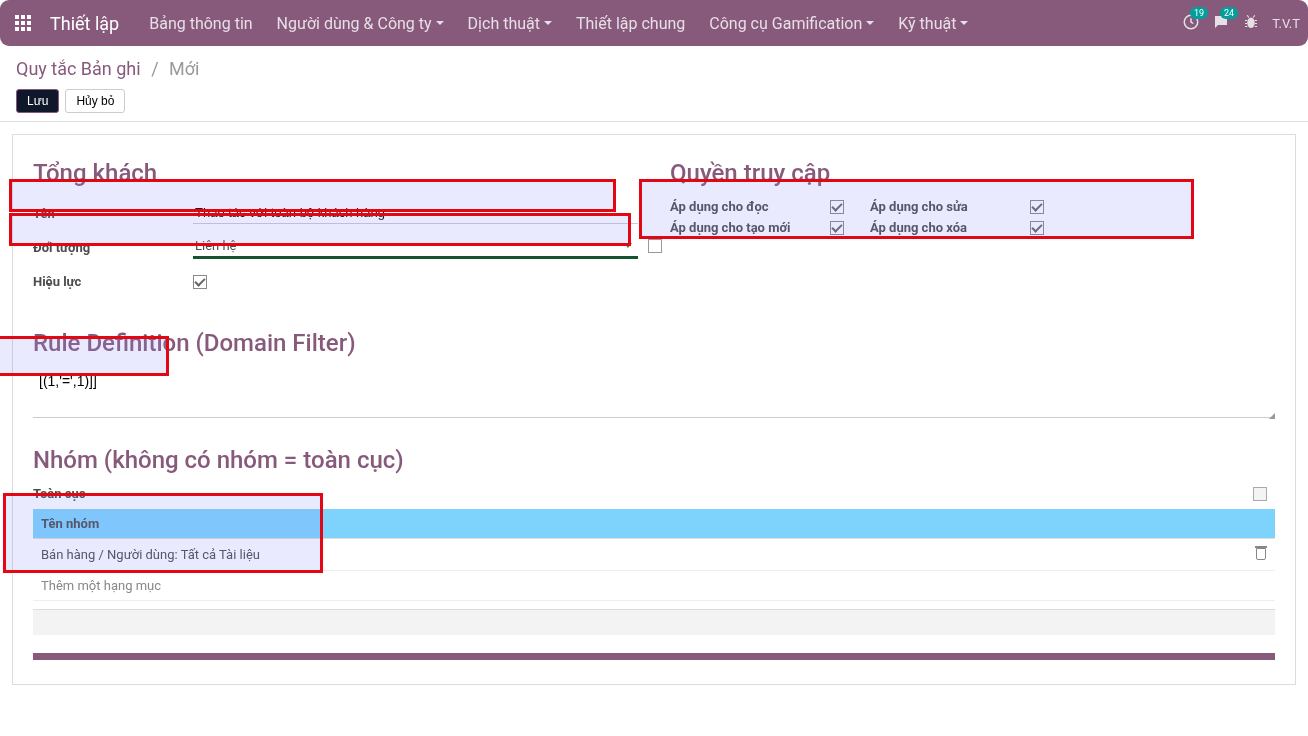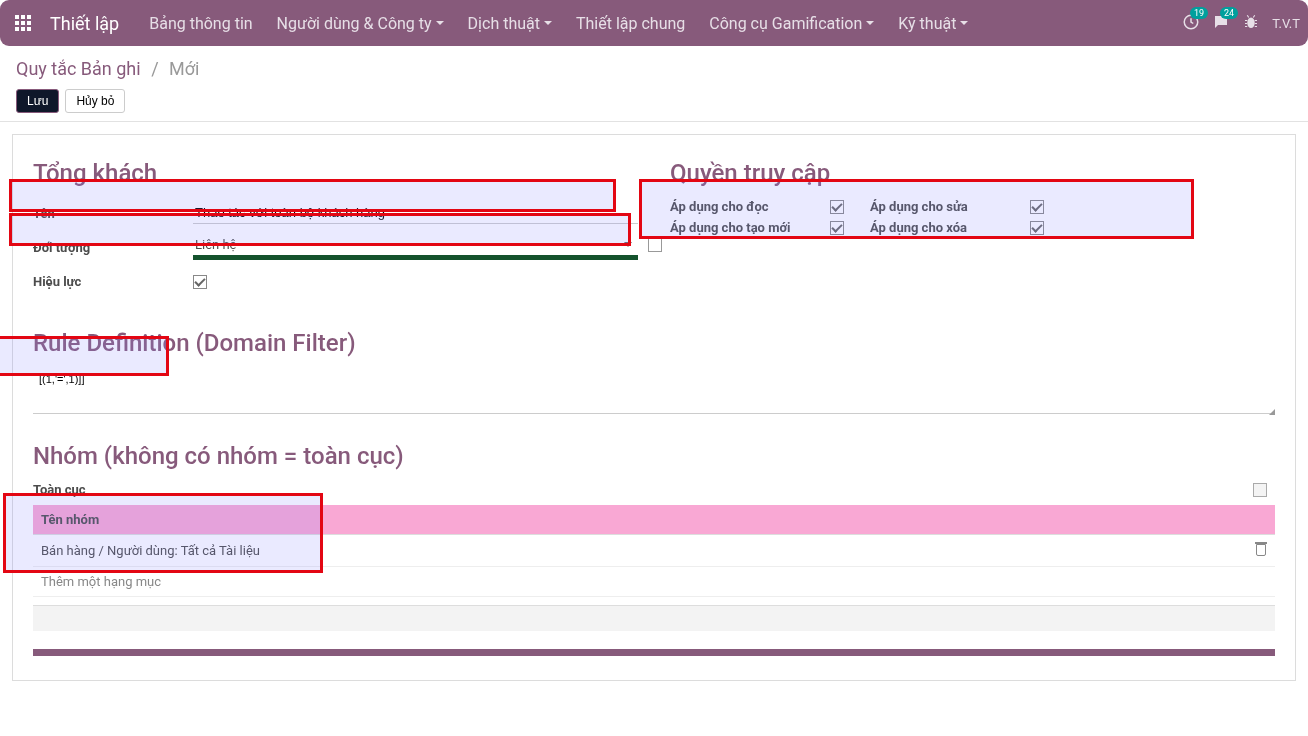--- a/index.html
+++ b/index.html
@@ -30,38 +30,38 @@
   
   .form-sheet { margin: 12px; border: 1px solid #dcdcdc; background: #fff; padding: 24px 20px; }
   .row { display: flex; gap: 32px; }
   .col { flex: 1; }
   h2.section { font-size: 24px; color: #875a7b; font-weight: 500; margin-bottom: 12px; }
   
   .field-row { display: flex; align-items: center; margin-bottom: 6px; min-height: 28px; }
   .field-label { width: 160px; font-weight: bold; font-size: 13px; color: #4c4c4c; }
   .field-value { flex: 1; }
   .field-input { width: 100%; border: none; border-bottom: 1px solid #ccc; padding: 3px 2px; font-size: 13px; background: transparent; }
-  .select-field { display: flex; align-items: center; justify-content: space-between; width: 100%; border-bottom: 5px solid #14532d; padding: 3px 2px; cursor: pointer; position: relative; }
+  .select-field { display: flex; align-items: center; justify-content: space-between; width: 100%; border-bottom: 3px solid #14532d; padding: 3px 2px; cursor: pointer; position: relative; }
   .select-caret { width: 0; height: 0; border-left: 4px solid transparent; border-right: 4px solid transparent; border-top: 5px solid #666; margin-right: 4px; }
   .external-link { width: 14px; height: 14px; border: 1px solid #999; position: absolute; right: -24px; top: 4px; cursor: pointer; }
   .checkbox-sq { width: 14px; height: 14px; border: 1px solid #888; display: inline-flex; align-items: center; justify-content: center; cursor: pointer; }
   .checkbox-sq.checked::after { content: ""; width: 4px; height: 8px; border: solid #666; border-width: 0 2px 2px 0; transform: rotate(45deg); display: block; margin-top: -2px; }
   
   .access-grid { display: grid; grid-template-columns: 160px 40px 160px 40px; row-gap: 6px; align-items: center; font-weight: bold; font-size: 13px; }
   
   .highlight-box { position: absolute; border: 3px solid #e30613; pointer-events: none; background: rgba(140, 140, 255, 0.18); z-index: 5; }
   .form-sheet { position: relative; }
   
-  .domain-input { width: 130px; border: none; padding: 4px 6px; font-size: 11px; background: transparent; }
+  .domain-input { width: 130px; border: none; padding: 4px 6px; font-size: 14px; background: transparent; }
   .domain-wrap { display: inline-block; }
   .domain-textarea-line { border-bottom: 1px solid #ccc; margin-top: 24px; position: relative; }
   .resize-handle { position: absolute; right: 0; bottom: -2px; width: 0; height: 0; border-style: solid; border-width: 0 0 6px 6px; border-color: transparent transparent #999 transparent; }
   
   .groups-table { width: 100%; border-collapse: collapse; margin-top: 8px; }
-  .groups-table th { background: #f9a8d4; text-align: left; padding: 7px 8px; font-weight: bold; font-size: 13px; border-bottom: 1px solid #ddd; }
+  .groups-table th { background: #7dd3fc; text-align: left; padding: 7px 8px; font-weight: bold; font-size: 13px; border-bottom: 1px solid #ddd; }
   .groups-table td { padding: 7px 8px; font-size: 13px; border-bottom: 1px solid #eee; }
   .groups-table .add-line td { color: #888; cursor: pointer; }
   .groups-table .trash-cell { width: 24px; text-align: right; }
   .trash-icon { width: 12px; height: 14px; display: inline-block; position: relative; }
   .trash-icon::before { content: ""; position: absolute; top: 2px; left: 1px; width: 8px; height: 10px; border: 1px solid #888; border-radius: 0 0 2px 2px; }
   .trash-icon::after { content: ""; position: absolute; top: 0; left: 0; width: 12px; height: 2px; background: #888; }
   
   .table-foot-blank { height: 26px; background: #f3f3f3; border-top: 1px solid #ddd; margin-top: 8px; }
   .bottom-stripe { height: 7px; background: #875a7b; margin-top: 18px; }
   

